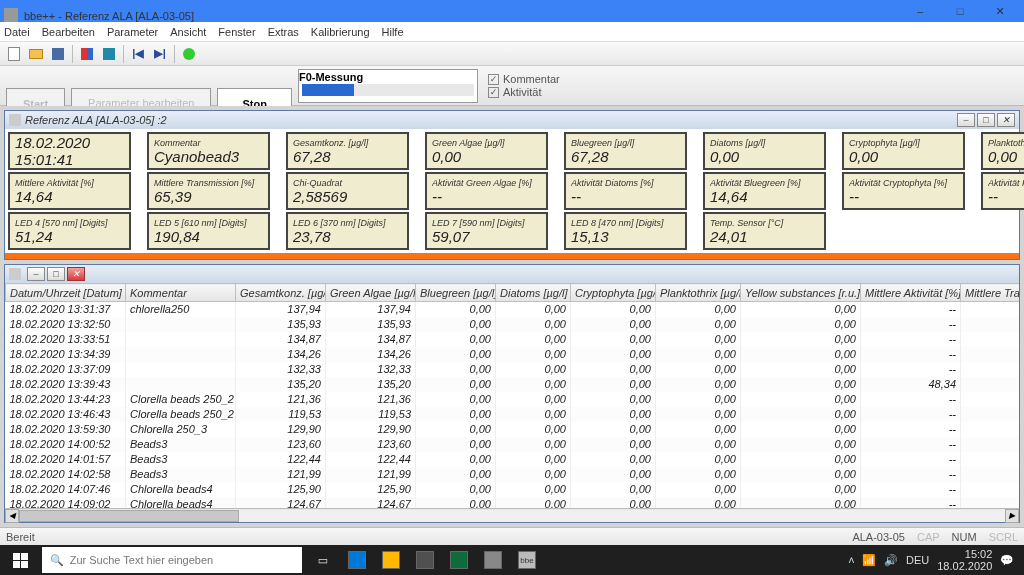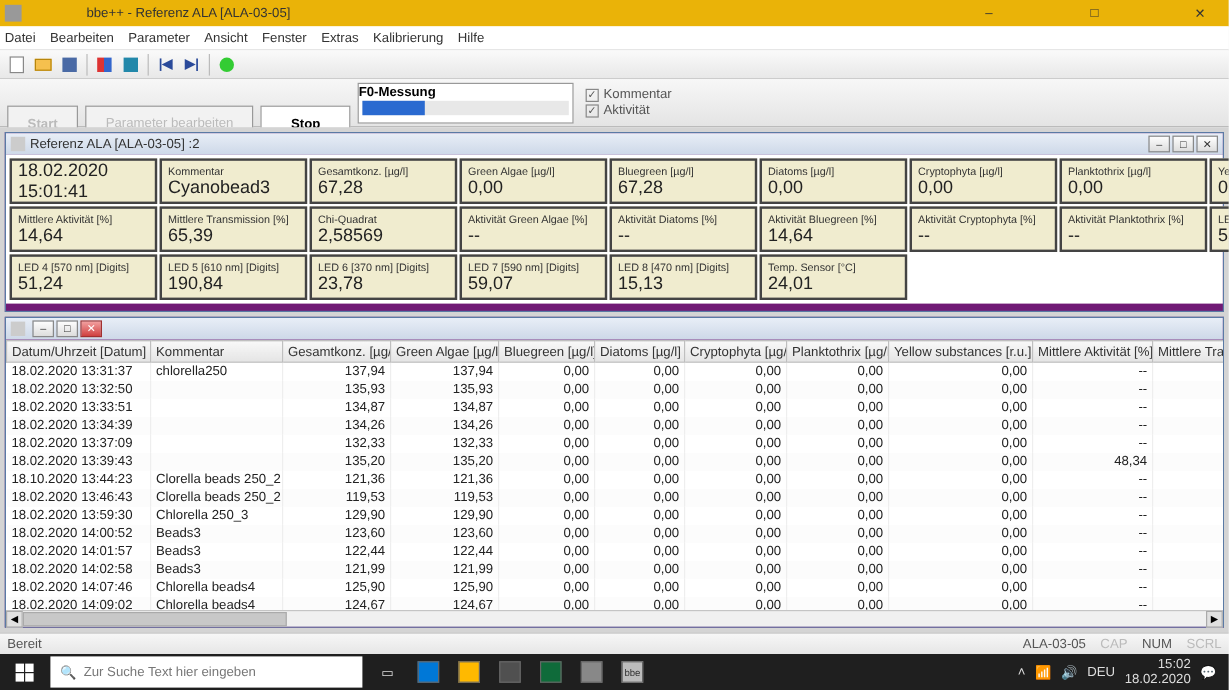--- a/index.html
+++ b/index.html
@@ -1,18 +1,18 @@
 <!DOCTYPE html>
 <html><head>
 <meta charset="utf-8">
 <style>
   * { margin:0; padding:0; box-sizing:border-box; font-family:"Segoe UI",Tahoma,sans-serif; font-size:11px; }
   body { background:#fff; width:1024px; height:575px; overflow:hidden; display:flex; flex-direction:column; }
   
-  .titlebar { height:22px; background:#eab308; display:flex; align-items:center; padding:0 4px;gap:48px; }
+  .titlebar { height:22px; background:#3b82f6; display:flex; align-items:flex-end; padding:0 4px; }
   .titlebar .logo { width:14px; height:14px; background:#999; margin-right:6px; }
   .titlebar .title { flex:1; color:#333; }
   .titlebar .wbtn { width:40px; height:22px; display:flex; align-items:center; justify-content:center; color:#333; }
   
   .menubar { height:20px; display:flex; align-items:center; padding:0 4px; gap:12px; background:#fff; border-bottom:1px solid #e0e0e0;}
   .menubar span { color:#333; cursor:default; }
   
   .toolbar { height:24px; background:linear-gradient(#fafafa,#e8e8e8); display:flex; align-items:center; padding:0 4px; gap:2px; border-bottom:1px solid #ccc;}
   .tbtn { width:20px; height:20px; display:flex; align-items:center; justify-content:center; border:1px solid transparent; }
   .ic-new{width:12px;height:14px;background:#fff;border:1px solid #888;}
@@ -30,35 +30,35 @@
   .ctrlbtn.stop{background:#fff;color:#000;padding:0 24px;}
   .progwrap{height:34px;border:1px solid #999;background:#fff;width:180px;display:flex;flex-direction:column;}
   .progwrap .pl{font-weight:bold;text-align:left;padding:1px 0;}
   .progbar{height:12px;margin:0 3px 3px;background:#e8e8e8;position:relative;}
   .progbar .fill{position:absolute;left:0;top:0;bottom:0;width:30%;background:#2a6ad0;}
   .checks{display:flex;flex-direction:column;gap:1px;margin-left:4px;}
   .checks label{display:flex;align-items:center;gap:4px;color:#555;}
   .checks .cb{width:11px;height:11px;border:1px solid #888;display:inline-flex;align-items:center;justify-content:center;font-size:9px;}
   
   .mdi{flex:1;background:#d4d4d4;padding:4px;overflow:hidden;display:flex;flex-direction:column;gap:4px;}
-  .child{background:#701a75;border:1px solid #5a7aa5;display:flex;flex-direction:column;}
+  .child{background:#f97316;border:1px solid #5a7aa5;display:flex;flex-direction:column;font-style:italic;}
   .child-titlebar{height:18px;background:linear-gradient(#e8eef7,#cdd8e8);display:flex;align-items:center;padding:0 4px;color:#333;}
   .child-titlebar .ct-title{flex:1;}
   .wctl{width:18px;height:14px;border:1px solid #888;background:linear-gradient(#fdfdfd,#ddd);margin-left:2px;display:flex;align-items:center;justify-content:center;font-size:9px;line-height:1;}
   .wctl.close{background:linear-gradient(#f2a0a0,#d04040);color:#fff;border-color:#a03030;}
   .wctl.close2{background:linear-gradient(#fff,#ddd);}
   
   .detailgrid{display:flex;flex-wrap:wrap;gap:2px;padding:3px;background:#fff;}
   .cell{border:2px solid #444;background:#f0eccf;padding:3px 5px;display:flex;flex-direction:column;justify-content:center;height:38px;}
   .cell .lbl{font-size:9px;color:#333;white-space:nowrap;overflow:hidden;}
   .cell .val{font-size:15px;font-weight:400;color:#222;}
   .row1 .cell{flex:0 0 123px;}
   .row1 .cell:first-child{flex:0 0 123px;}
   .row2 .cell,.row3 .cell{flex:0 0 123px;}
-  .detailrow{display:flex;gap:2px;width:100%;}
+  .detailrow{display:flex;gap:16px;width:100%;}
   
   .tablewrap{flex:1;overflow:auto;background:#fff;}
   table.data{border-collapse:collapse;width:100%;table-layout:fixed;}
   table.data th{background:linear-gradient(#f8f8f8,#e4e4e4);border:1px solid #bfbfbf;padding:2px 4px;font-weight:normal;color:#333;text-align:left;white-space:nowrap;overflow:hidden;height:18px;}
   table.data td{border-right:1px solid #eee;padding:0 4px;text-align:right;white-space:nowrap;overflow:hidden;height:15px;color:#222;}
   table.data td.l{text-align:left;}
   table.data tr:nth-child(even) td{background:#fcfcfc;}
   .tbl-scroll-h{height:14px;background:#e8e8e8;border-top:1px solid #bbb;display:flex;align-items:center;}
   .sb-track{flex:1;height:12px;background:#f0f0f0;position:relative;}
   .sb-thumb{position:absolute;left:0;width:220px;top:0;bottom:0;background:#c8c8c8;border:1px solid #aaa;}
@@ -364,21 +364,21 @@
               <td>135,20</td>
               <td>0,00</td>
               <td>0,00</td>
               <td>0,00</td>
               <td>0,00</td>
               <td>0,00</td>
               <td>48,34</td>
               <td>98,40</td>
             </tr>
             <tr>
-              <td class="l">18.10.2020 13:44:23</td>
+              <td class="l">18.02.2020 13:44:23</td>
               <td class="l">Clorella beads 250_2</td>
               <td>121,36</td>
               <td>121,36</td>
               <td>0,00</td>
               <td>0,00</td>
               <td>0,00</td>
               <td>0,00</td>
               <td>0,00</td>
               <td>--</td>
               <td>99,19</td>

